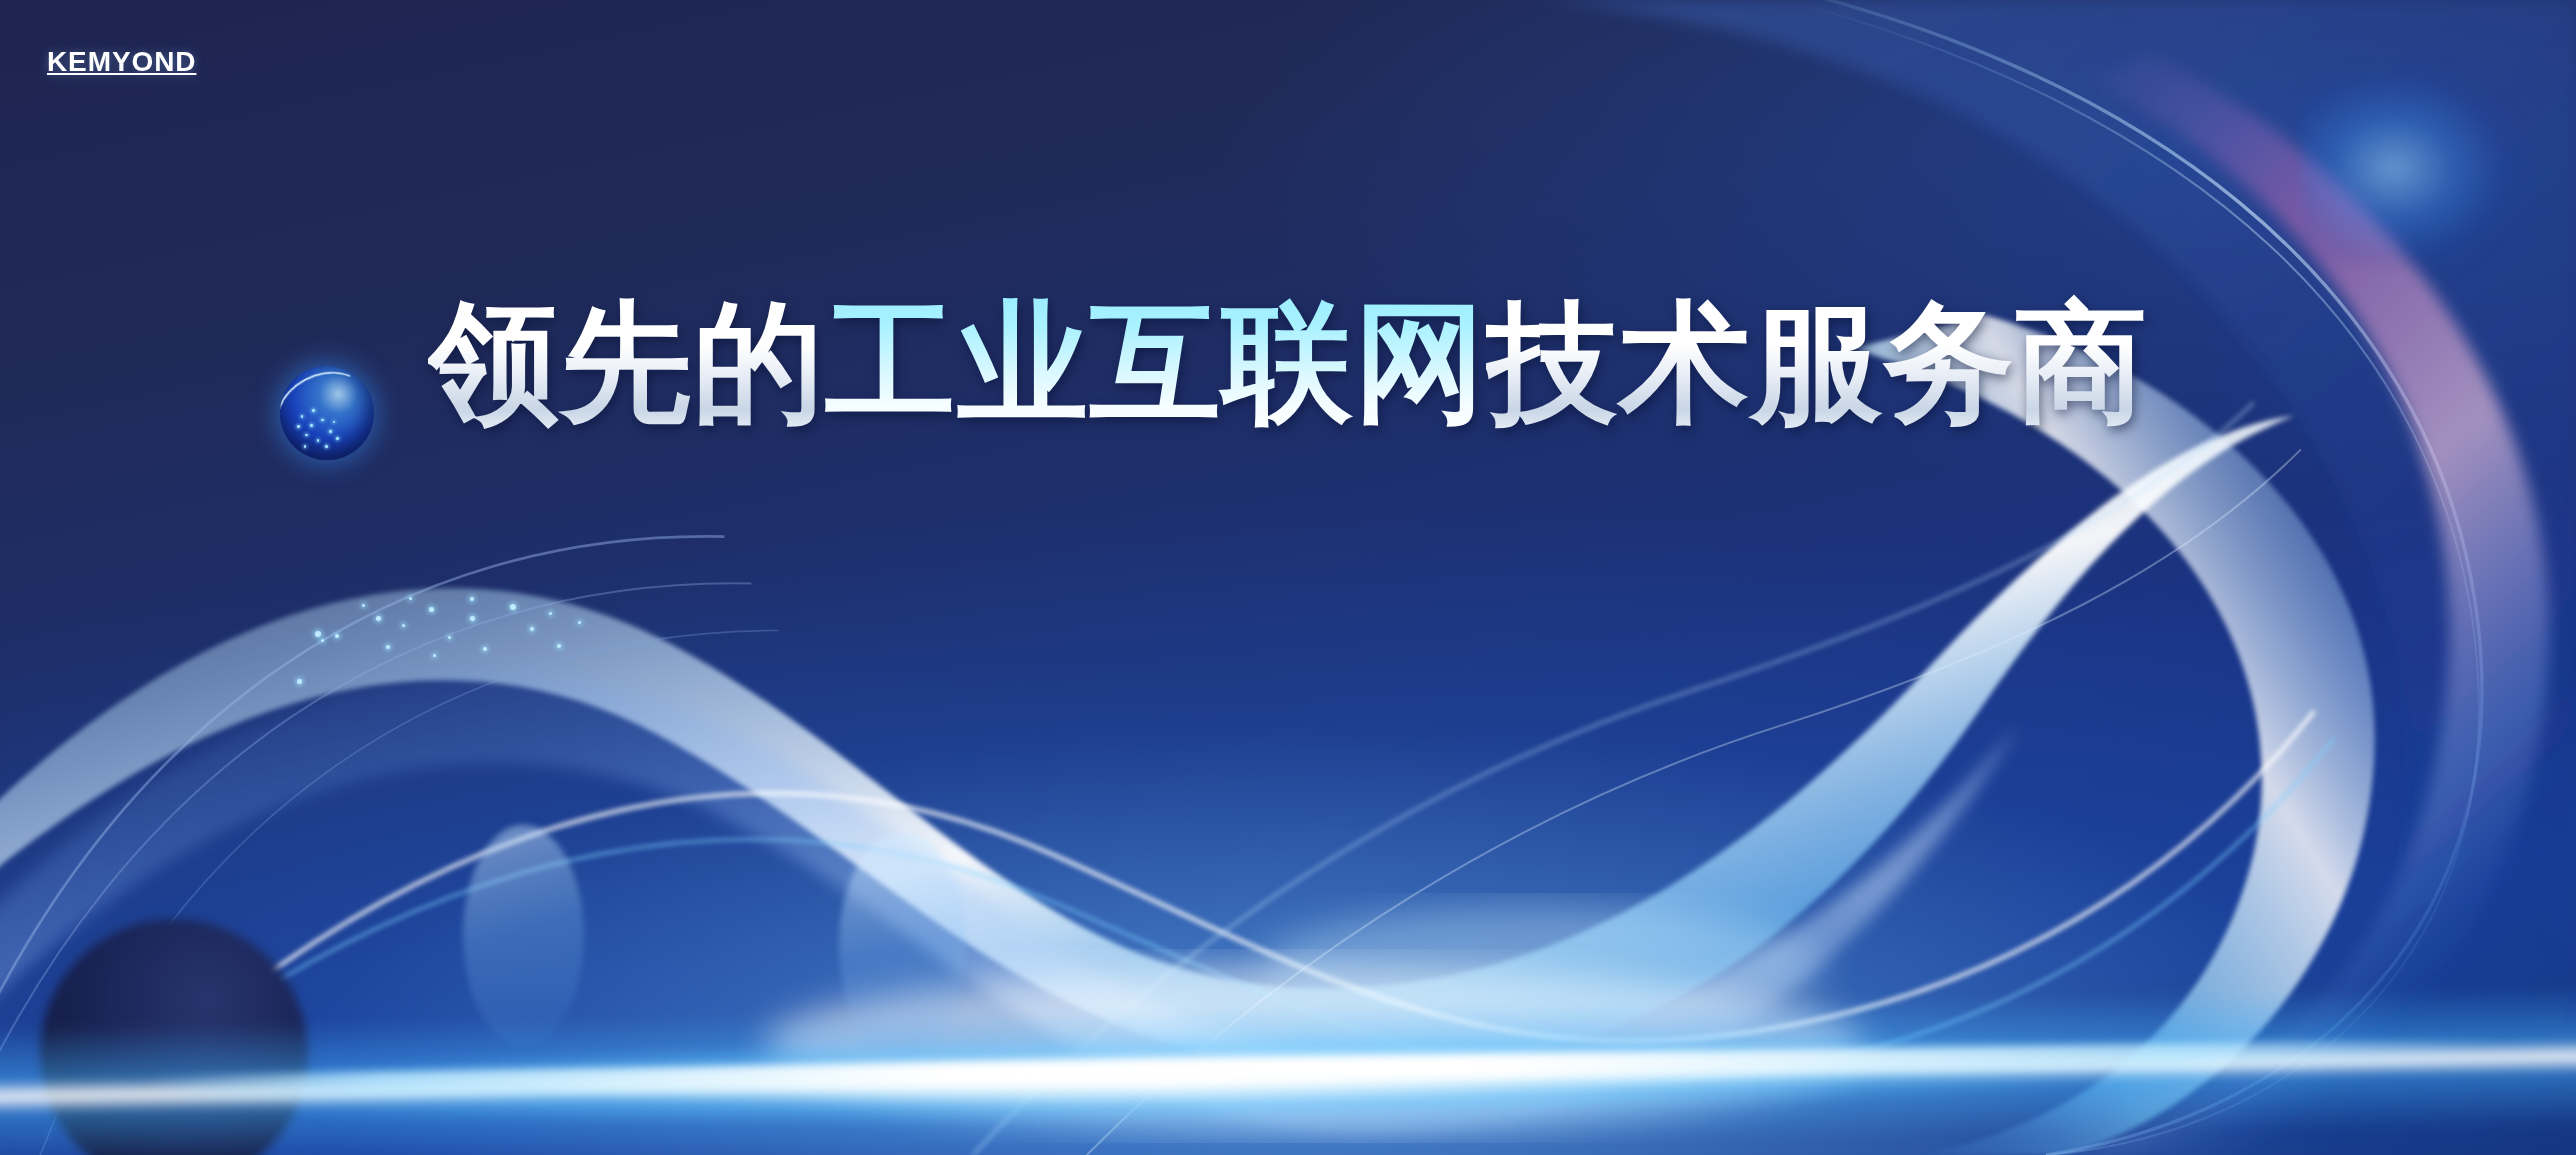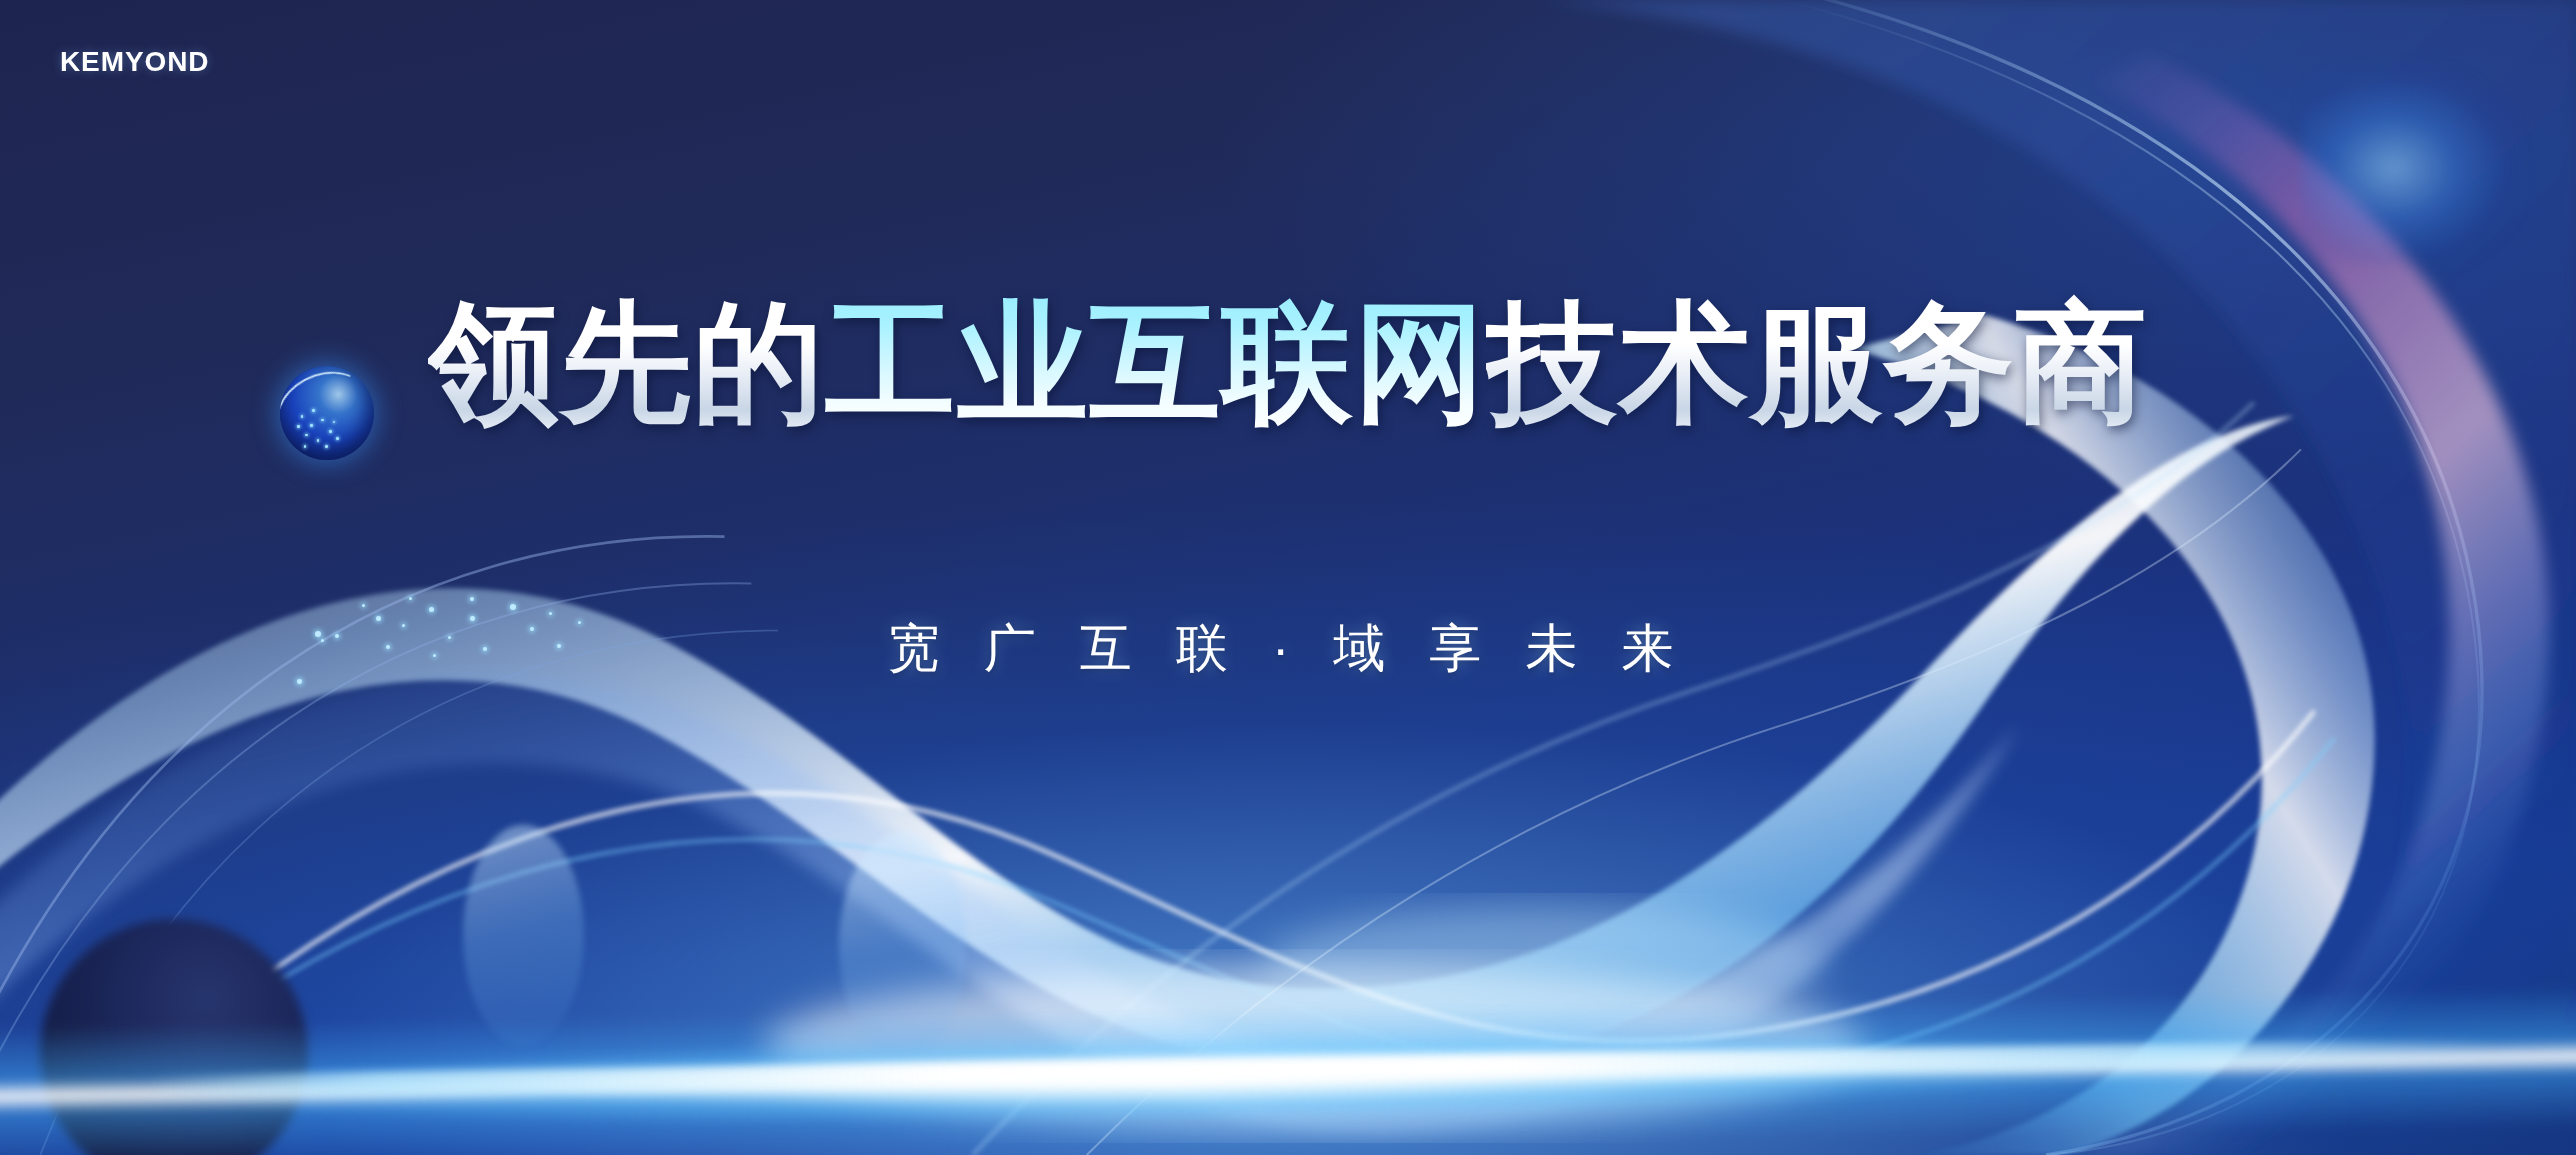--- a/index.html
+++ b/index.html
@@ -83,23 +83,24 @@
     border-left:2px solid rgba(180,225,255,0.55);
     border-right:1.3px solid rgba(255,255,255,0.0);
     border-bottom:1.3px solid rgba(255,255,255,0.0);
     transform:rotate(-28deg);
     filter:blur(0.3px);
   }
   .tech-sphere .speck{position:absolute;width:2.7px;height:2.7px;border-radius:50%;background:#9fe2ff;box-shadow:0 0 3.4px 0.7px rgba(140,220,255,0.9);}
 
   
   .logo{
-    position:absolute;left:60px;top:46px;
+    position:absolute;left:47px;top:46px;
     font-size:28px;font-weight:700;letter-spacing:0.9px;color:#ffffff;
     text-shadow:0 0 9.4px rgba(150,200,255,0.35);
+    text-decoration:underline;
   }
 
   .headline{
     position:absolute;left:0;top:292px;width:2576px;
     text-align:center;
     font-size:131px;
     font-weight:700;
     letter-spacing:1.3px;
     white-space:nowrap;
     line-height:1.08;
@@ -279,16 +280,15 @@
     </div>
   </div>
 
   <div class="logo">KEMYOND</div>
 
   <div class="headline">
     <span class="seg seg-white">领先的</span><span class="seg seg-cyan">工业互联网</span><span class="seg seg-white">技术服务商</span>
   </div>
 
 
-  <div class="tagline">宽 广 互 联 · 域 享 未 来</div>
 
 </div>
 
 
 </body></html>

